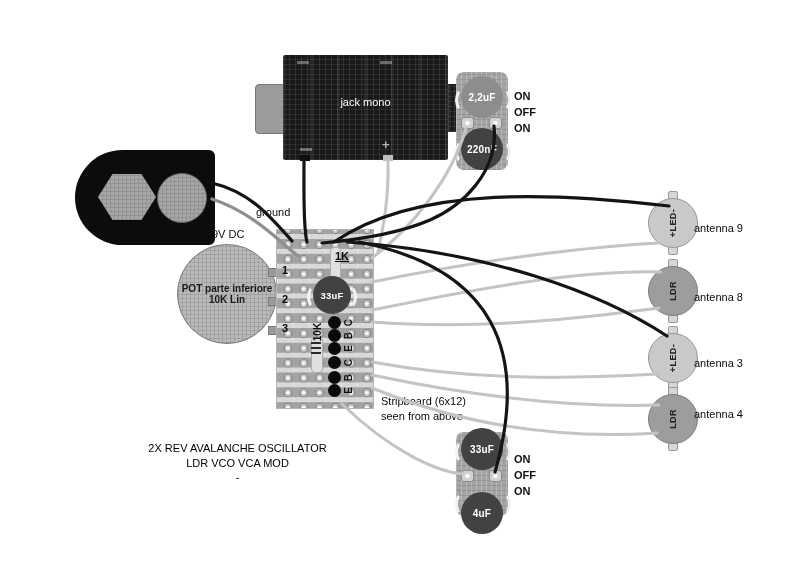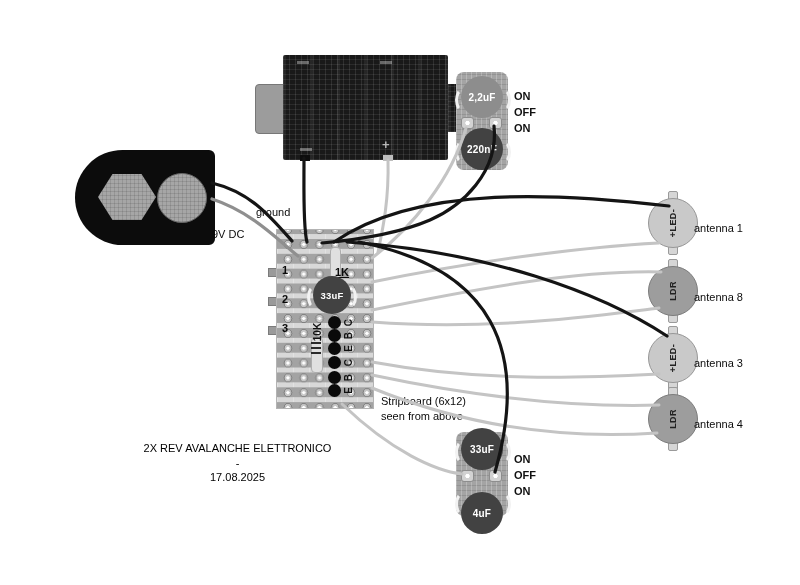--- a/index.html
+++ b/index.html
@@ -59,43 +59,49 @@
 <body>
 
 <div id="scene">
 
   <div class="abs" style="left:255px;top:84px;width:28px;height:48px;background:#9c9c9c;border:1px solid #777;border-radius:4px 0 0 4px;"></div>
   <div class="abs darkplaid" style="left:448px;top:84px;width:18px;height:48px;border-radius:0 4px 4px 0;"></div>
   <div class="abs darkplaid" style="left:283px;top:55px;width:165px;height:105px;border-radius:2px;"></div>
   <div class="jackmark" style="left:297px;top:61px;"></div>
   <div class="jackmark" style="left:380px;top:61px;"></div>
   <div class="jackmark" style="left:300px;top:148px;"></div>
+  <div class="lbl" style="left:283px;top:96px;width:165px;text-align:center;color:#fff;">jack mono</div>
   <div class="lbl" style="left:382px;top:137px;color:rgba(255,255,255,0.65);font-weight:bold;font-size:13px;">+</div>
   <div class="abs" style="left:300px;top:155px;width:10px;height:6px;background:#0d0d0d;"></div>
   <div class="abs" style="left:383px;top:155px;width:10px;height:6px;background:#bdbdbd;"></div>
 
   <div class="abs" style="left:75px;top:150px;width:140px;height:95px;background:#0c0c0c;border-radius:48px 6px 6px 48px;"></div>
   <div class="abs xhatch" style="left:98px;top:174px;width:58px;height:46px;background-color:#a6a6a6;
               clip-path:polygon(25% 0,75% 0,100% 50%,75% 100%,25% 100%,0 50%);"></div>
   <div class="abs xhatch" style="left:157px;top:173px;width:48px;height:48px;border-radius:50%;background-color:#a6a6a6;border:1px solid #666;"></div>
   <div class="lbl" style="left:212px;top:228px;">9V DC</div>
 
   <div class="lbl" style="left:256px;top:206px;">ground</div>
 
+  <div class="abs xhatch" style="left:177px;top:244px;width:98px;height:98px;border-radius:50%;background-color:#b9b9b9;border:1.5px solid #7a7a7a;
+              display:flex;flex-direction:column;align-items:center;justify-content:center;">
+    <div style="font-size:10px;font-weight:600;color:#1a1a1a;">POT parte inferiore</div>
+    <div style="font-size:10px;font-weight:600;color:#1a1a1a;">10K Lin</div>
+  </div>
   <div class="leg" style="left:268px;top:268px;"></div>
   <div class="leg" style="left:268px;top:297px;"></div>
   <div class="leg" style="left:268px;top:326px;"></div>
 
   <div class="abs stripboard"></div>
   <div class="lbl bold" style="left:282px;top:264px;">1</div>
   <div class="lbl bold" style="left:282px;top:293px;">2</div>
   <div class="lbl bold" style="left:282px;top:322px;">3</div>
 
   <div class="paleres" style="left:330px;top:247px;width:9px;height:30px;"></div>
-  <div class="lbl bold" style="left:335px;top:266px;text-decoration:underline;">1K</div>
+  <div class="lbl bold" style="left:335px;top:250px;text-decoration:underline;">1K</div>
   <div class="cap dark" style="left:313px;top:276px;width:38px;height:38px;font-size:9.5px;">
     <span>33uF</span>
   </div>
   <div class="clampL" style="left:307px;top:285px;"></div>
   <div class="clampR" style="left:341px;top:285px;"></div>
   <div class="paleres" style="left:311px;top:337px;width:10px;height:34px;"></div>
   <div class="abs" style="left:311px;top:340px;width:10px;height:14px;background:repeating-linear-gradient(0deg,#2a2a2a 0 2px,transparent 2px 5px);"></div>
   <div class="abs" style="left:299px;top:326px;width:36px;height:12px;display:flex;align-items:center;justify-content:center;transform:rotate(-90deg);">
     <span class="bold" style="font-size:10px;">10K</span>
   </div>
@@ -148,47 +154,47 @@
   <div class="clampR" style="left:495px;top:492px;"></div>
   <div class="onoff" style="top:453px;">ON</div>
   <div class="onoff" style="top:469px;">OFF</div>
   <div class="onoff" style="top:485px;">ON</div>
 
   <div class="stub" style="left:668px;top:191px;"></div>
   <div class="stub" style="left:668px;top:245px;"></div>
   <div class="sensor led xhatch" style="left:648px;top:198px;">
     <span class="rot devlbl">+LED-</span>
   </div>
-  <div class="lbl" style="left:694px;top:222px;">antenna 1</div>
+  <div class="lbl" style="left:694px;top:222px;">antenna 9</div>
 
   <div class="stub" style="left:668px;top:259px;"></div>
   <div class="stub" style="left:668px;top:313px;"></div>
   <div class="sensor ldr xhatch" style="left:648px;top:266px;">
     <span class="rot devlbl">LDR</span>
   </div>
   <div class="lbl" style="left:694px;top:291px;">antenna 8</div>
 
   <div class="stub" style="left:668px;top:326px;"></div>
   <div class="stub" style="left:668px;top:380px;"></div>
   <div class="sensor led xhatch" style="left:648px;top:333px;">
     <span class="rot devlbl">+LED-</span>
   </div>
   <div class="lbl" style="left:694px;top:357px;">antenna 3</div>
 
   <div class="stub" style="left:668px;top:387px;"></div>
   <div class="stub" style="left:668px;top:441px;"></div>
   <div class="sensor ldr xhatch" style="left:648px;top:394px;">
     <span class="rot devlbl">LDR</span>
   </div>
-  <div class="lbl" style="left:694px;top:418px;">antenna 4</div>
+  <div class="lbl" style="left:694px;top:408px;">antenna 4</div>
 
   <div class="abs titleblock">
-    <div>2X REV AVALANCHE ELETTRONICO</div>
+    <div>2X REV AVALANCHE OSCILLATOR</div>
+    <div>LDR VCO VCA MOD</div>
     <div>-</div>
-    <div>17.08.2025</div>
   </div>
 
   <svg class="wires" width="800" height="585" viewBox="0 0 800 585">
     <g fill="none" stroke-linecap="round">
 
       <g stroke="#c4c4c4" stroke-width="3">
         <path d="M388,160 C389,200 383,228 378,252"></path>
         <path d="M466,128 C452,178 412,228 372,258"></path>
         <path d="M372,282 C470,262 580,247 659,243"></path>
         <path d="M372,310 C480,288 578,270 661,272"></path>

